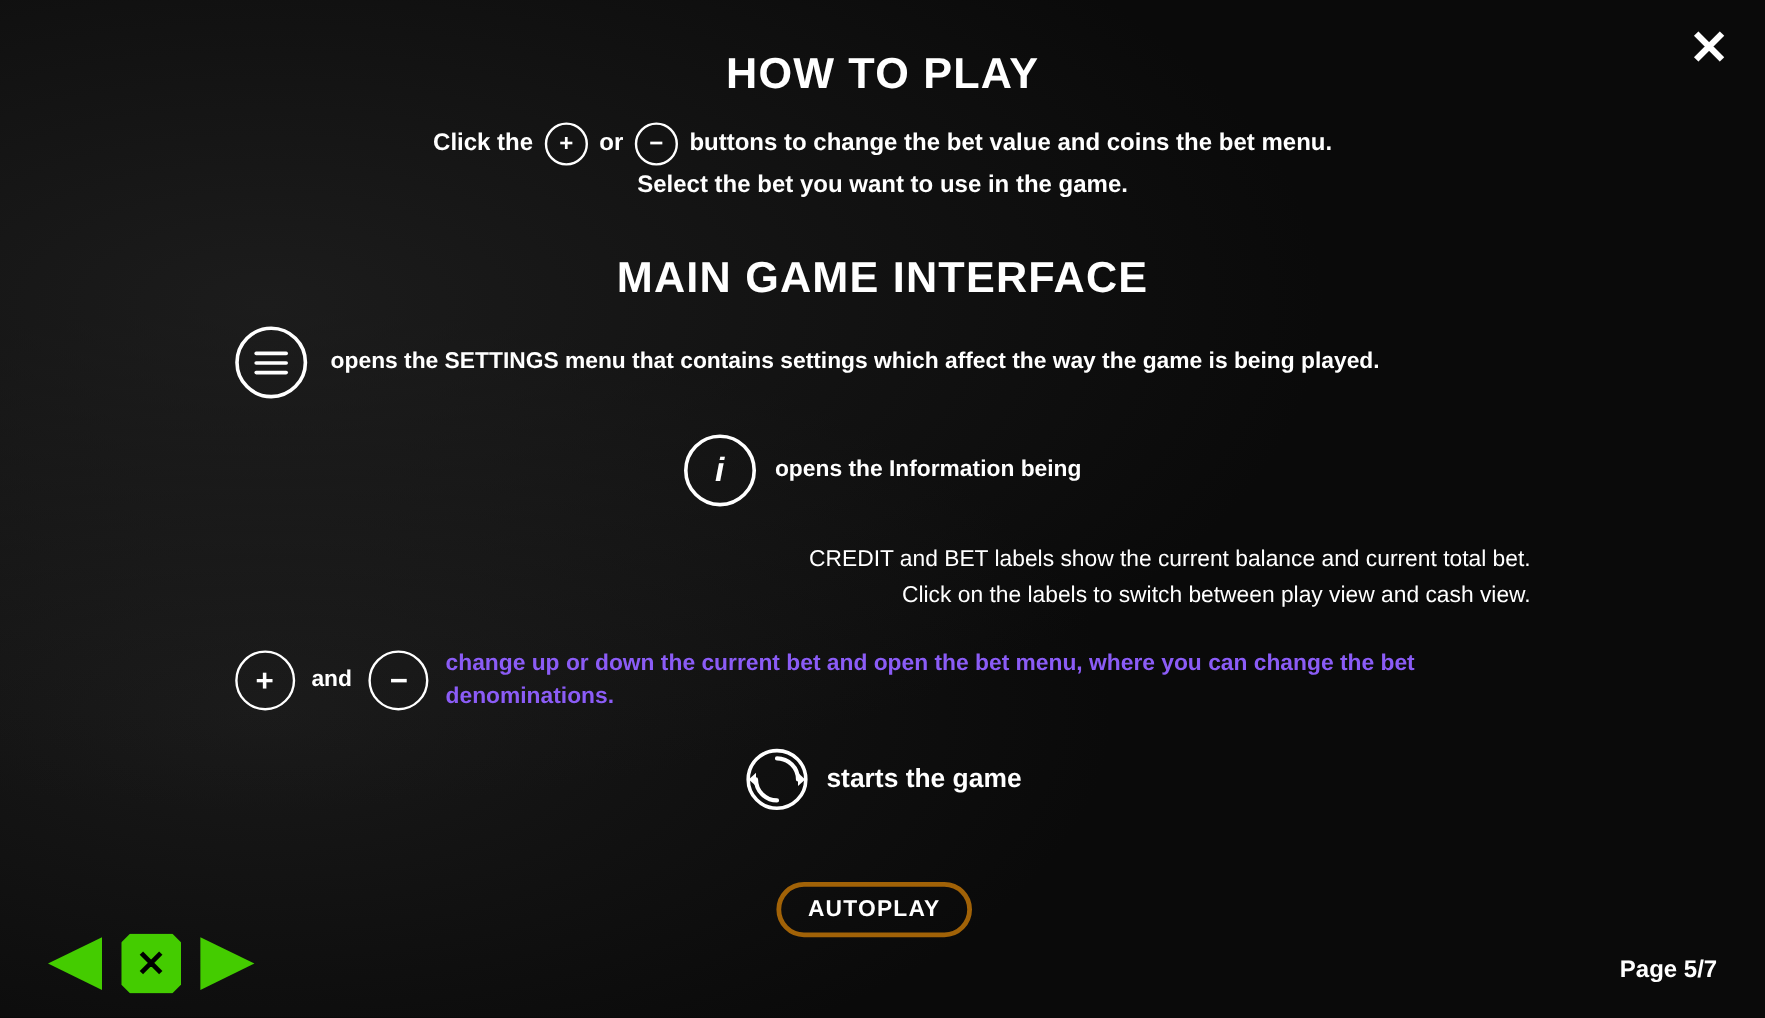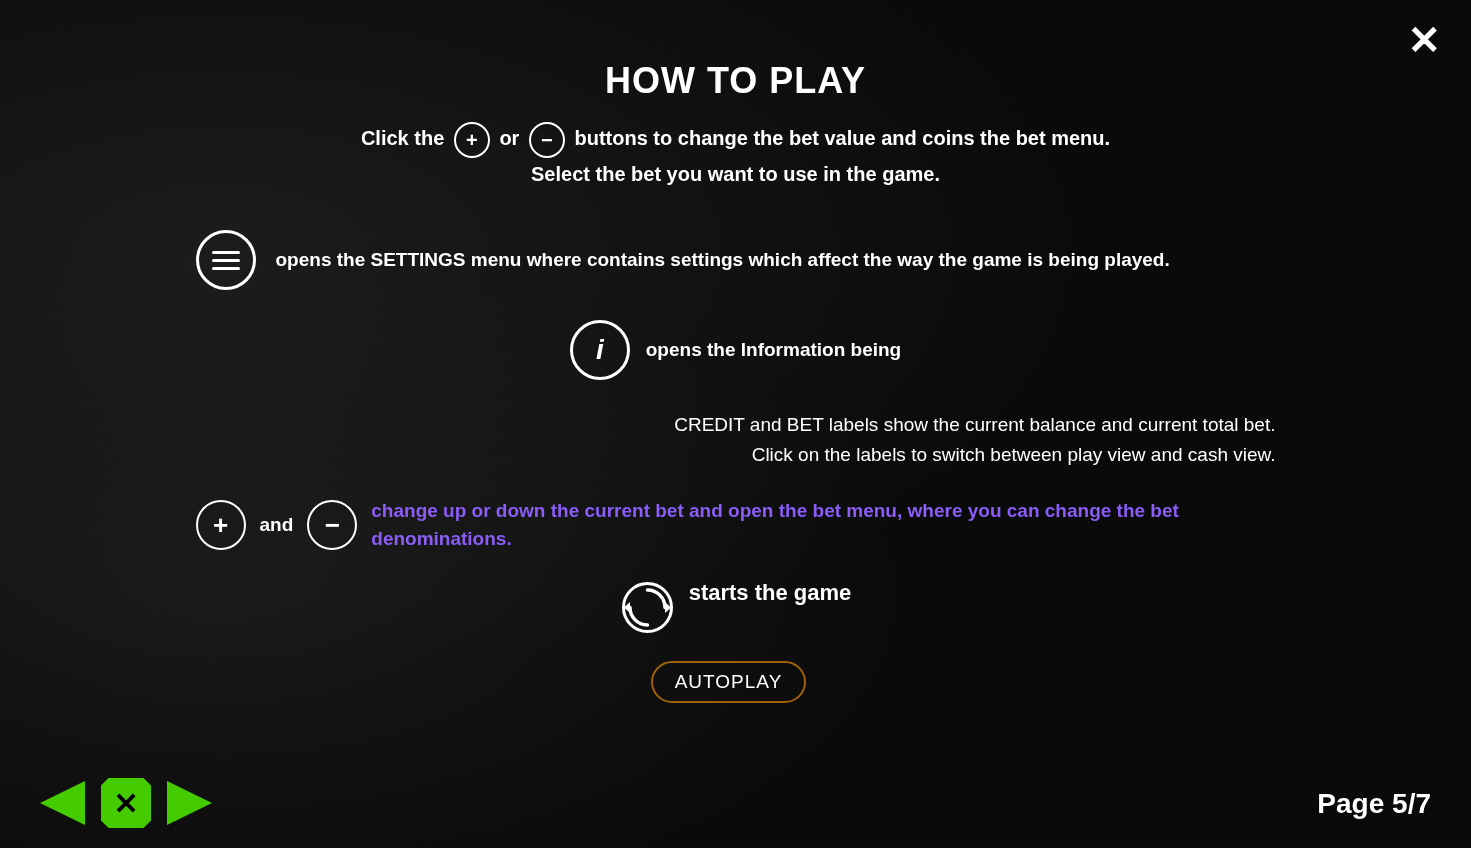--- a/index.html
+++ b/index.html
@@ -32,21 +32,21 @@
       font-weight: bold;
       line-height: 1;
       z-index: 10;
     }
 
     .content {
       position: relative;
       z-index: 5;
       max-width: 1200px;
       margin: 0 auto;
-      padding: 60px 60px 20px;
+      padding: 40px 60px 20px;
     }
 
     .section-title {
       font-size: 36px;
       font-weight: 900;
       text-align: center;
       color: #ffffff;
       margin-bottom: 20px;
       letter-spacing: 1px;
     }
@@ -172,20 +172,21 @@
       font-weight: bold;
       color: #8b5cf6;
       line-height: 1.5;
       flex: 1;
       margin-left: 14px;
     }
 
     
     .spin-row {
       display: flex;
+      align-items: center;
       justify-content: center;
       margin-bottom: 26px;
     }
 
     .spin-icon {
       width: 55px;
       height: 55px;
       flex-shrink: 0;
       margin-right: 14px;
     }
@@ -197,29 +198,30 @@
 
     
     .autoplay-row {
       display: flex;
       align-items: center;
       justify-content: center;
       margin-bottom: 10px;
     }
 
     .autoplay-btn {
-      border: 2px solid #a16207;
+      border: 4px solid #a16207;
       border-radius: 24px;
       padding: 8px 22px;
       font-size: 19px;
-      font-weight: normal;
+      font-weight: bold;
       color: #ffffff;
       background: transparent;
       margin-right: 14px;
       letter-spacing: 1px;
+      margin-top: 32px;
     }
 
     .autoplay-row .row-text {
       font-size: 19px;
       font-weight: bold;
     }
 
     
     .bottom-nav {
       position: absolute;
@@ -259,21 +261,21 @@
       border-top: 22px solid transparent;
       border-bottom: 22px solid transparent;
       border-left: 45px solid #44cc00;
       cursor: pointer;
     }
 
     .page-indicator {
       position: absolute;
       bottom: 28px;
       right: 40px;
-      font-size: 28px;
+      font-size: 20px;
       font-weight: bold;
       color: #ffffff;
     }
 
     .credit-bet-text {
       text-align: right;
       font-size: 19px;
       font-weight: normal;
       line-height: 1.6;
       margin-bottom: 26px;
@@ -294,28 +296,29 @@
     <span>Click the</span>
     <span class="inline-icon">+</span>
     <span>or</span>
     <span class="inline-icon">−</span>
     <span>buttons to change the bet value and coins the bet menu.</span>
     <br>
     <span>Select the bet you want to use in the game.</span>
   </div>
 
   <div class="main-interface-section">
+    <h2 class="section-title">MAIN GAME INTERFACE</h2>
 
     <div class="interface-row">
       <div class="hamburger-icon">
         <span></span>
         <span></span>
         <span></span>
       </div>
-      <span class="row-text">opens the SETTINGS menu where contains settings which affect the way the game is being played.</span>
+      <span class="row-text">opens the SETTINGS menu that contains settings which affect the way the game is being played.</span>
     </div>
 
     <div class="interface-row centered">
       <div class="info-icon">
           <i>i</i>
         </div>
       <span class="row-text">opens the Information being</span>
     </div>
 
     <div class="credit-bet-text">

